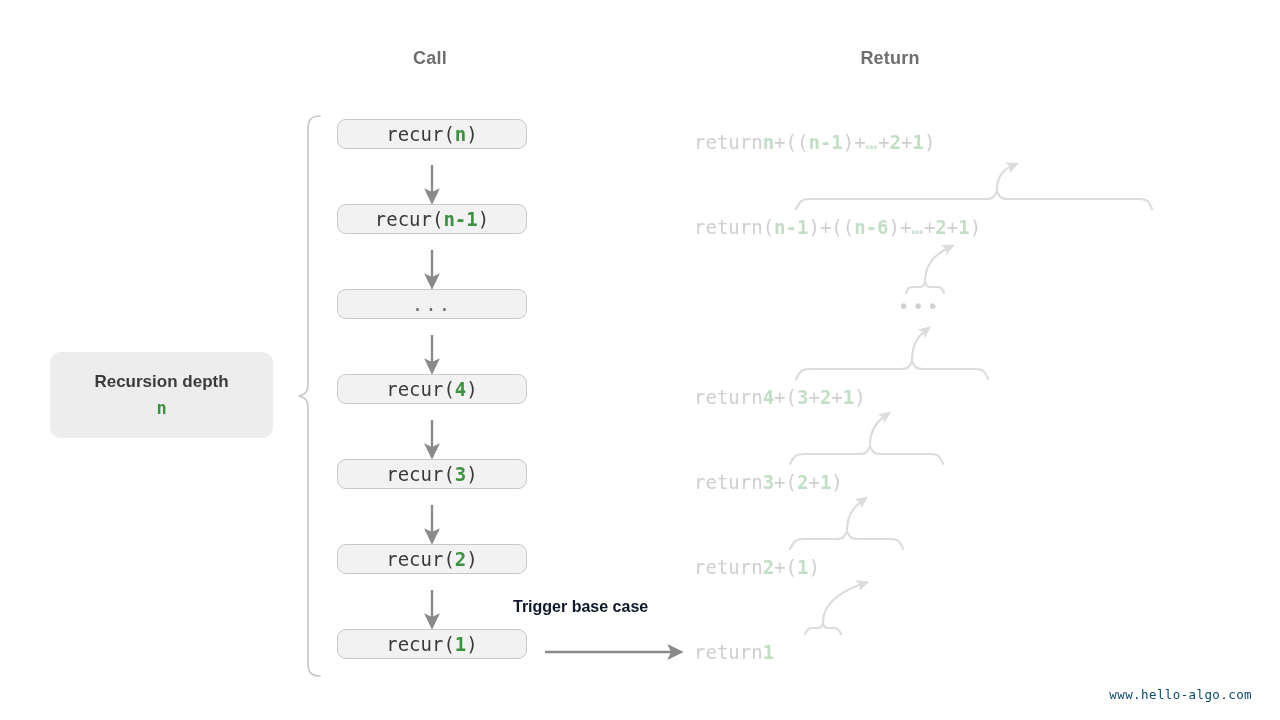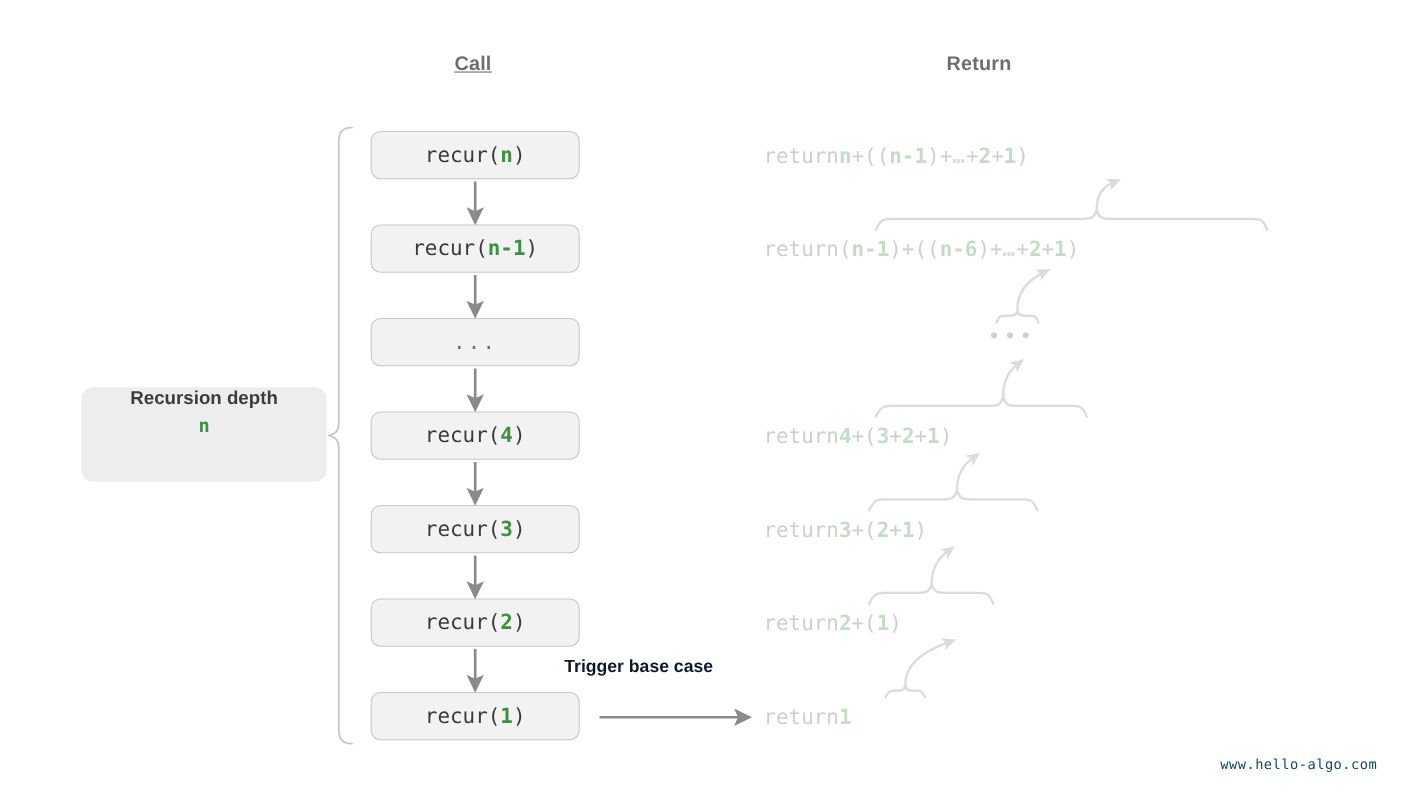--- a/index.html
+++ b/index.html
@@ -25,29 +25,29 @@
   .col-header {
     position: absolute;
     font-family: "Liberation Sans", sans-serif;
     font-size: 18px;
     font-weight: bold;
     color: #6e6e6e;
     text-align: center;
     letter-spacing: 0.2px;
     white-space: nowrap;
   }
-  #header-call  { left: 332px; top: 48px; width: 196px; text-decoration: underline; }
+  #header-call  { left: 332px; top: 48px; width: 196px; }
   #header-return{ left: 790px; top: 48px; width: 200px; }
 
   
   .call-box {
     position: absolute;
     left: 337px;
     width: 190px;
-    height: 44px;
+    height: 30px;
     box-sizing: border-box;
     background: #f2f2f2;
     border: 1.6px solid #c8c8c8;
     border-radius: 9px;
     display: flex;
     align-items: center;
     justify-content: center;
     font-family: "DejaVu Sans Mono", monospace;
     font-size: 19px;
     color: #3a3a3a;
@@ -93,22 +93,22 @@
     position: absolute;
     left: 50px;
     top: 352px;
     width: 223px;
     height: 86px;
     background: #ededed;
     border-radius: 11px;
     display: flex;
     flex-direction: column;
     align-items: center;
+    justify-content: center;
     gap: 6px;
-    margin-left: 24px;
   }
   #depth-title {
     font-family: "Liberation Sans", sans-serif;
     font-size: 17px;
     font-weight: bold;
     color: #3c3c3c;
     white-space: nowrap;
   }
   #depth-value {
     font-family: "DejaVu Sans Mono", monospace;

